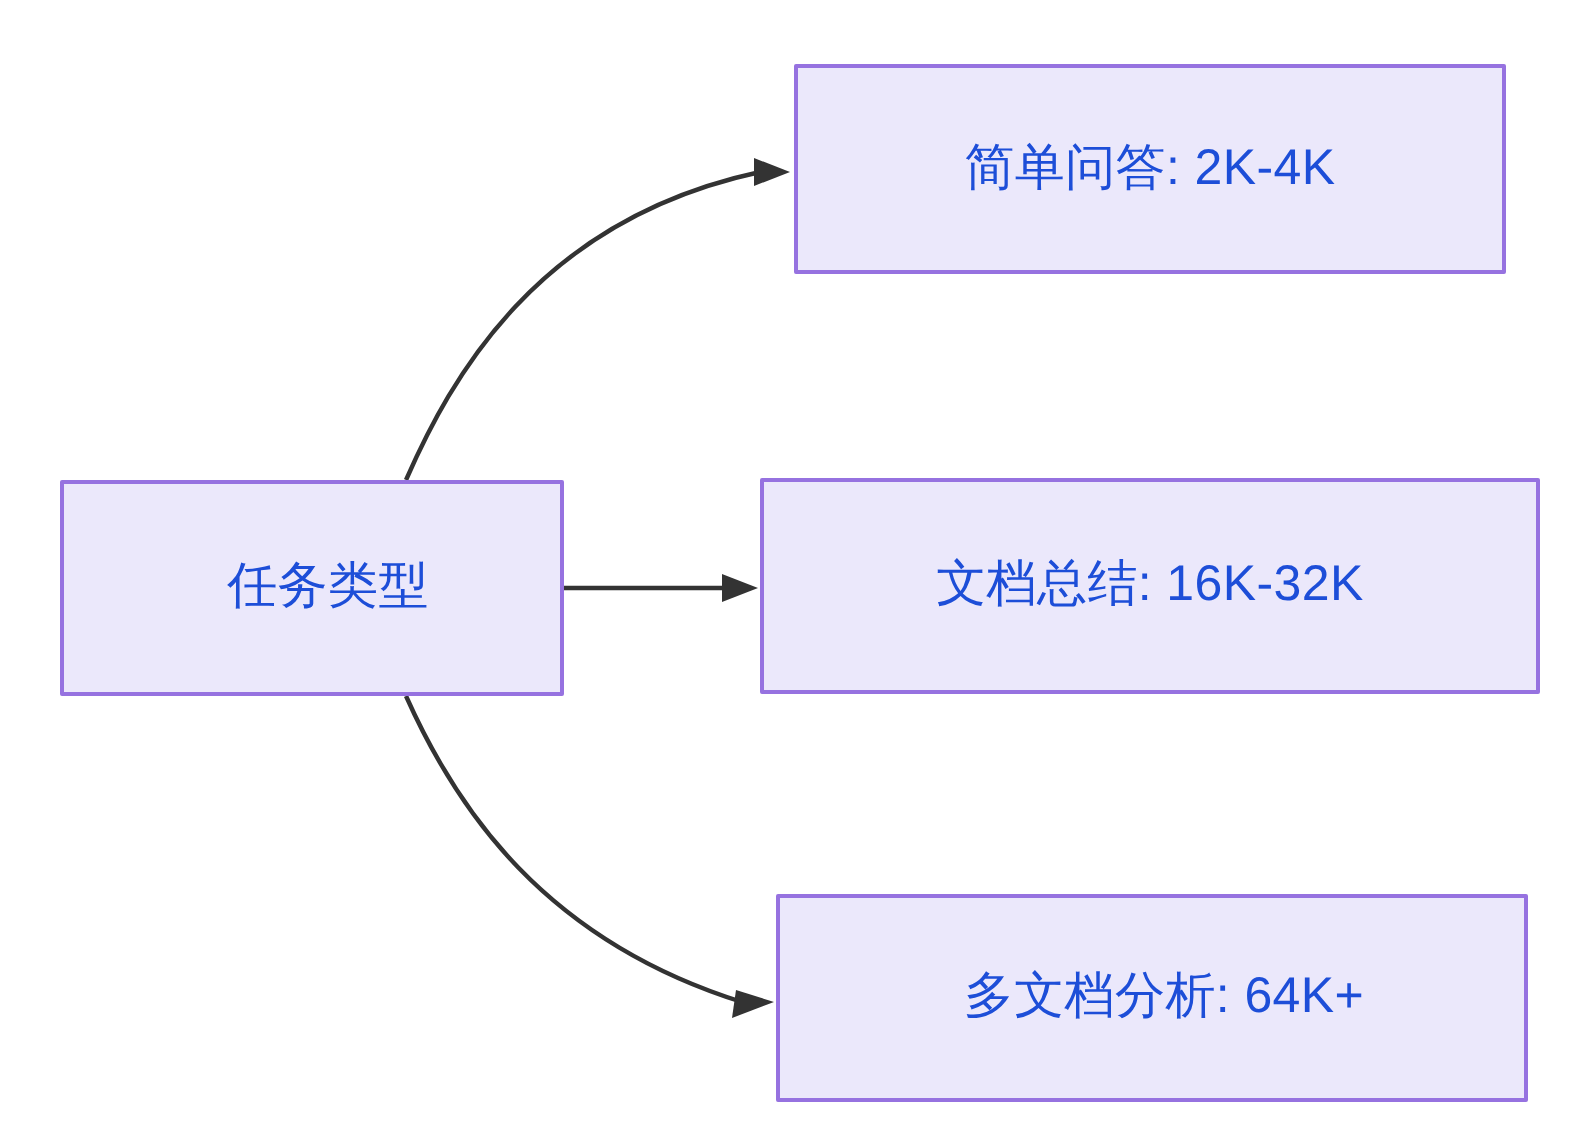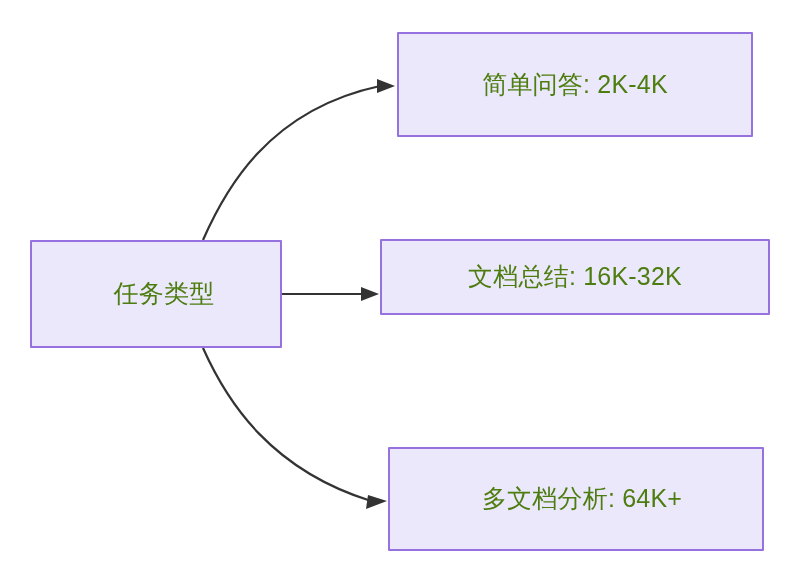--- a/index.html
+++ b/index.html
@@ -30,21 +30,21 @@
     box-sizing: border-box;
     background: #ebe8fb;
     border: 2px solid #9672e0;
     border-radius: 1px;
     display: flex;
     align-items: center;
     justify-content: center;
     z-index: 2;
   }
   .node-label {
-    color: #4d7c0f;
+    color: #1d4ed8;
     font-size: 25px;
     line-height: 1.25;
     letter-spacing: 0.2px;
     white-space: nowrap;
     text-align: center;
     font-family: "Liberation Sans", "DejaVu Sans", sans-serif;
   }
   #node-root {
     left: 30px;
     top: 240px;
@@ -55,21 +55,21 @@
   #node-simple-qa {
     left: 397px;
     top: 32px;
     width: 356px;
     height: 105px;
   }
   #node-doc-summary {
     left: 380px;
     top: 239px;
     width: 390px;
-    height: 76px;
+    height: 108px;
   }
   #node-multi-doc {
     left: 388px;
     top: 447px;
     width: 376px;
     height: 104px;
     padding-left: 12px;
   }
   .edge-path {
     fill: none;

